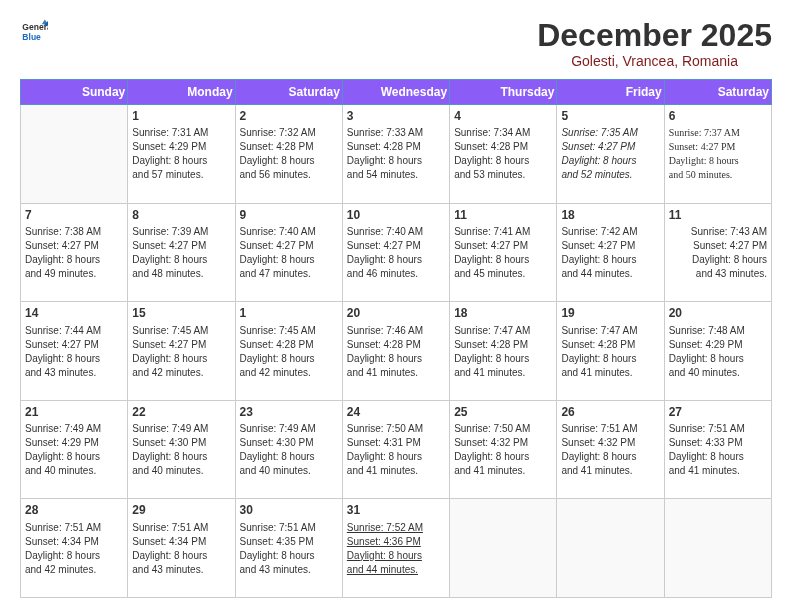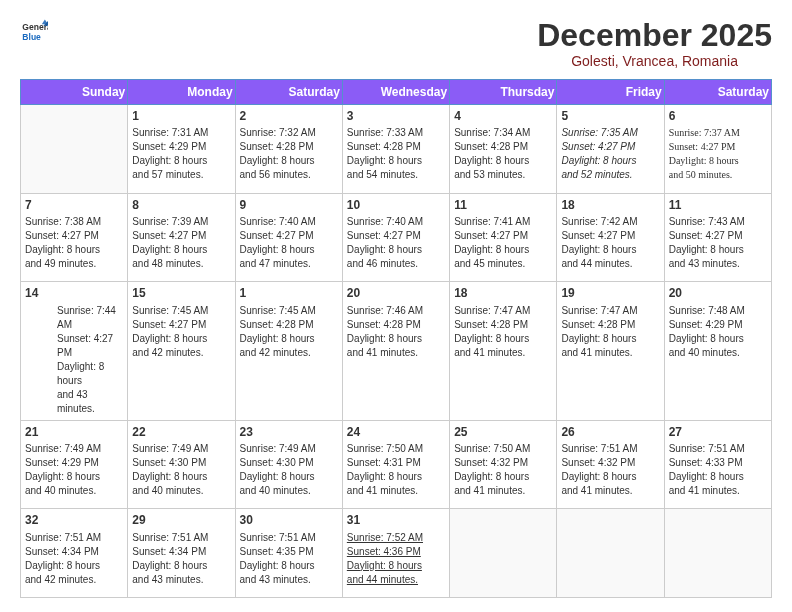--- a/index.html
+++ b/index.html
@@ -202,30 +202,30 @@
           </td>
           <td>
             <span class="day-number">18</span>
             <div class="day-info" style="white-space: pre-line;">Sunrise: 7:42 AM
 Sunset: 4:27 PM
 Daylight: 8 hours
 and 44 minutes.</div>
           </td>
           <td>
             <span class="day-number">11</span>
-            <div class="day-info" style="white-space: pre-line;">Sunrise: 7:43 AM
+            <div class="day-info" style="white-space: pre-line; text-align: right;">Sunrise: 7:43 AM
 Sunset: 4:27 PM
 Daylight: 8 hours
 and 43 minutes.</div>
           </td>
         </tr>
         <tr>
           <td>
             <span class="day-number">14</span>
-            <div class="day-info" style="white-space: pre-line; margin-left: 32px;">Sunrise: 7:44 AM
+            <div class="day-info" style="white-space: pre-line;">Sunrise: 7:44 AM
 Sunset: 4:27 PM
 Daylight: 8 hours
 and 43 minutes.</div>
           </td>
           <td>
             <span class="day-number">15</span>
             <div class="day-info" style="white-space: pre-line;">Sunrise: 7:45 AM
 Sunset: 4:27 PM
 Daylight: 8 hours
 and 42 minutes.</div>
@@ -312,21 +312,21 @@
           <td>
             <span class="day-number">27</span>
             <div class="day-info" style="white-space: pre-line;">Sunrise: 7:51 AM
 Sunset: 4:33 PM
 Daylight: 8 hours
 and 41 minutes.</div>
           </td>
         </tr>
         <tr>
           <td>
-            <span class="day-number">32</span>
+            <span class="day-number">28</span>
             <div class="day-info" style="white-space: pre-line;">Sunrise: 7:51 AM
 Sunset: 4:34 PM
 Daylight: 8 hours
 and 42 minutes.</div>
           </td>
           <td>
             <span class="day-number">29</span>
             <div class="day-info" style="white-space: pre-line;">Sunrise: 7:51 AM
 Sunset: 4:34 PM
 Daylight: 8 hours

